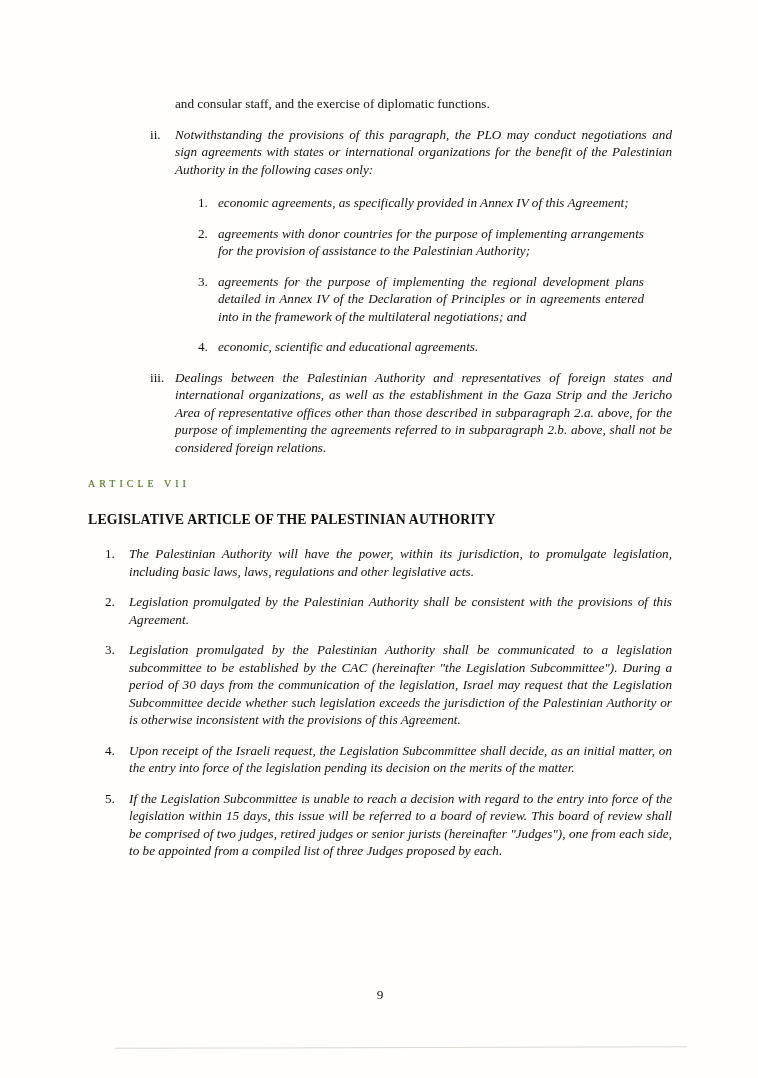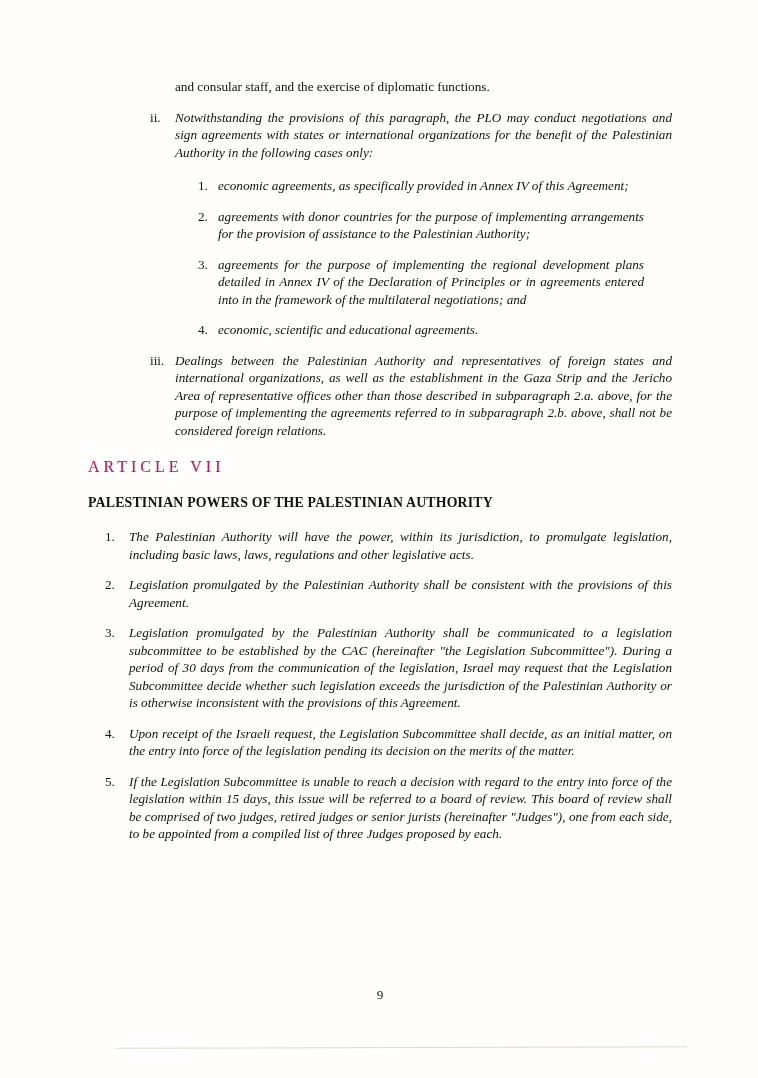--- a/index.html
+++ b/index.html
@@ -14,21 +14,21 @@
     background: #fffefc;
     font-family: "Liberation Serif", serif;
     color: #111111;
     font-size: 13.2px;
     line-height: 17.5px;
     overflow: hidden;
   }
   .content {
     position: absolute;
     left: 88px;
-    top: 78px;
+    top: 95px;
     width: 584px;
   }
   .para {
     text-align: justify;
     margin: 0 0 13px 0;
   }
   .intro {
     margin-left: 87px;
     text-align: left;
   }
@@ -50,23 +50,23 @@
   .lvl-roman .lbl { width: 25px; }
   
   .lvl-sub { margin-left: 110px; margin-right: 28px; }
   .lvl-sub .lbl { width: 20px; }
   
   .lvl-main { margin-left: 17px; }
   .lvl-main .lbl { width: 24px; }
 
   .article-heading {
     margin: 19px 0 18px 0;
-    color: #be185d;
+    color: #4d7c0f;
     letter-spacing: 4px;
-    font-size: 16px;
+    font-size: 10px;
     text-shadow: 0 0 1px #c2c2c2;
   }
   .section-title {
     font-weight: bold;
     font-size: 13.8px;
     letter-spacing: 0.2px;
     margin: 0 0 17px 0;
   }
   .spacer-sm { height: 3px; }
 
@@ -122,21 +122,21 @@
       <span class="txt">economic, scientific and educational agreements.</span>
     </div>
 
     <div class="row lvl-roman">
       <span class="lbl">iii.</span>
       <span class="txt">Dealings between the Palestinian Authority and representatives of foreign states and international organizations, as well as the establishment in the Gaza Strip and the Jericho Area of representative offices other than those described in subparagraph 2.a. above, for the purpose of implementing the agreements referred to in subparagraph 2.b. above, shall not be considered foreign relations.</span>
     </div>
 
     <div class="article-heading">ARTICLE VII</div>
 
-    <div class="section-title">PALESTINIAN POWERS OF THE PALESTINIAN AUTHORITY</div>
+    <div class="section-title">LEGISLATIVE ARTICLE OF THE PALESTINIAN AUTHORITY</div>
 
     <div class="row lvl-main">
       <span class="lbl">1.</span>
       <span class="txt">The Palestinian Authority will have the power, within its jurisdiction, to promulgate legislation, including basic laws, laws, regulations and other legislative acts.</span>
     </div>
 
     <div class="row lvl-main">
       <span class="lbl">2.</span>
       <span class="txt">Legislation promulgated by the Palestinian Authority shall be consistent with the provisions of this Agreement.</span>
     </div>

